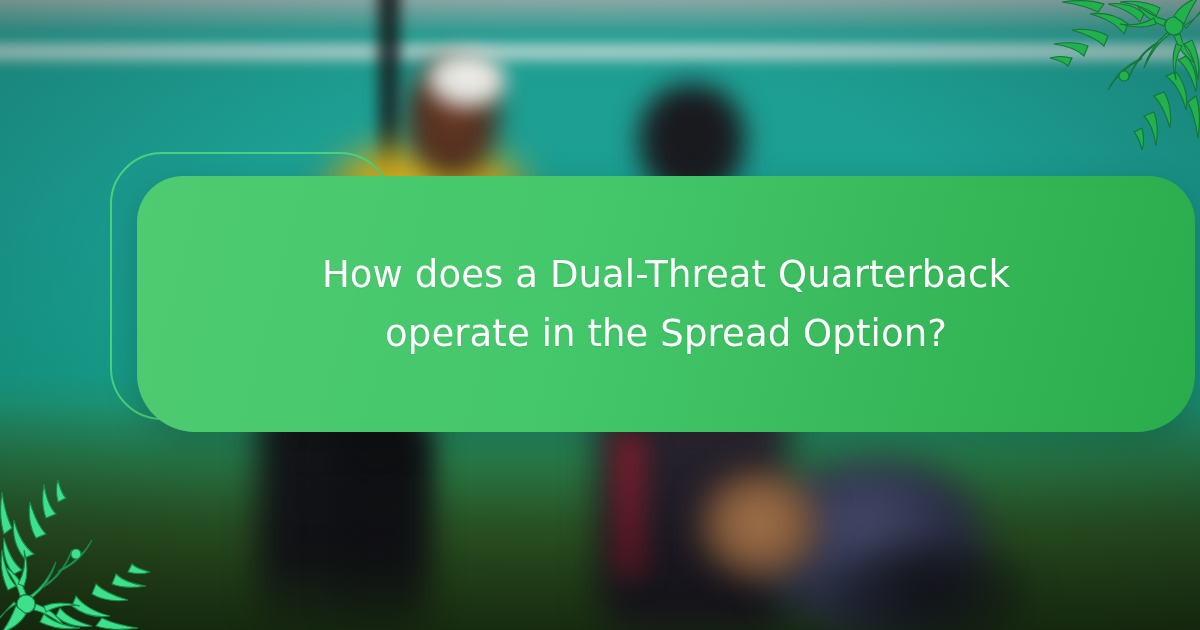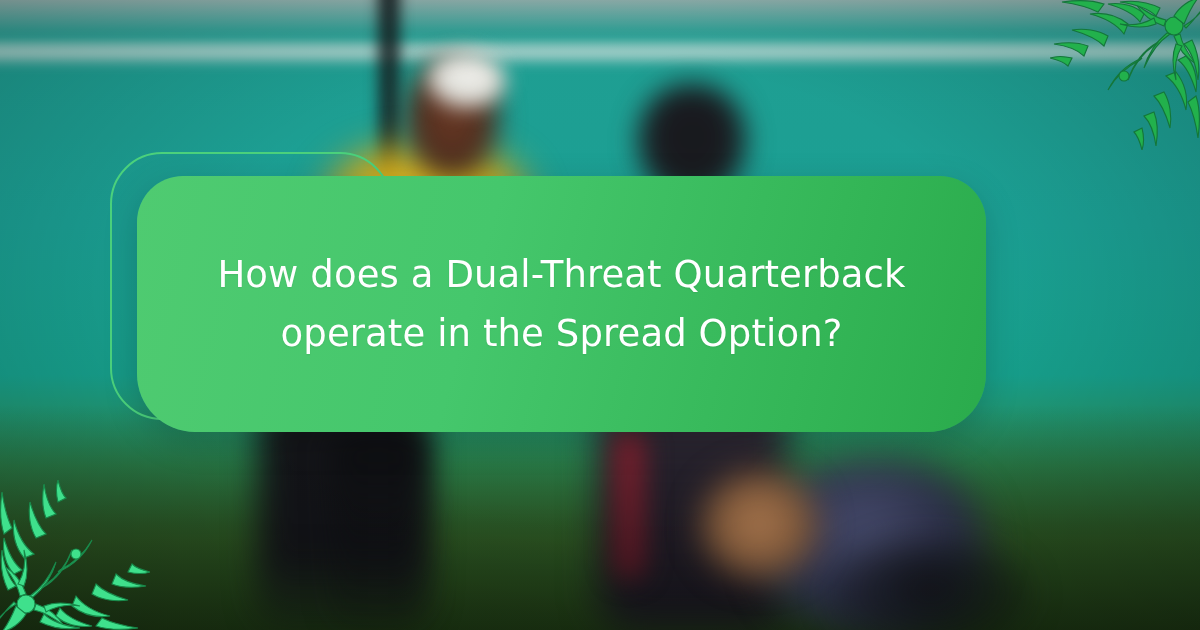--- a/index.html
+++ b/index.html
@@ -139,21 +139,21 @@
     border-radius: 52px;
     box-sizing: border-box;
     background: transparent;
   }
 
   
   .card {
     position: absolute;
     left: 137px;
     top: 176px;
-    width: 849px;
+    width: 1058px;
     height: 256px;
     border-radius: 46px 46px 58px 58px;
     background: linear-gradient(105deg, #4fcb71 0%, #45c76c 40%, #34b657 78%, #2aab4c 100%);
     box-shadow: 0 10px 34px rgba(0,0,0,0.18);
     display: flex;
     align-items: center;
     justify-content: center;
   }
 
   .card-title {

